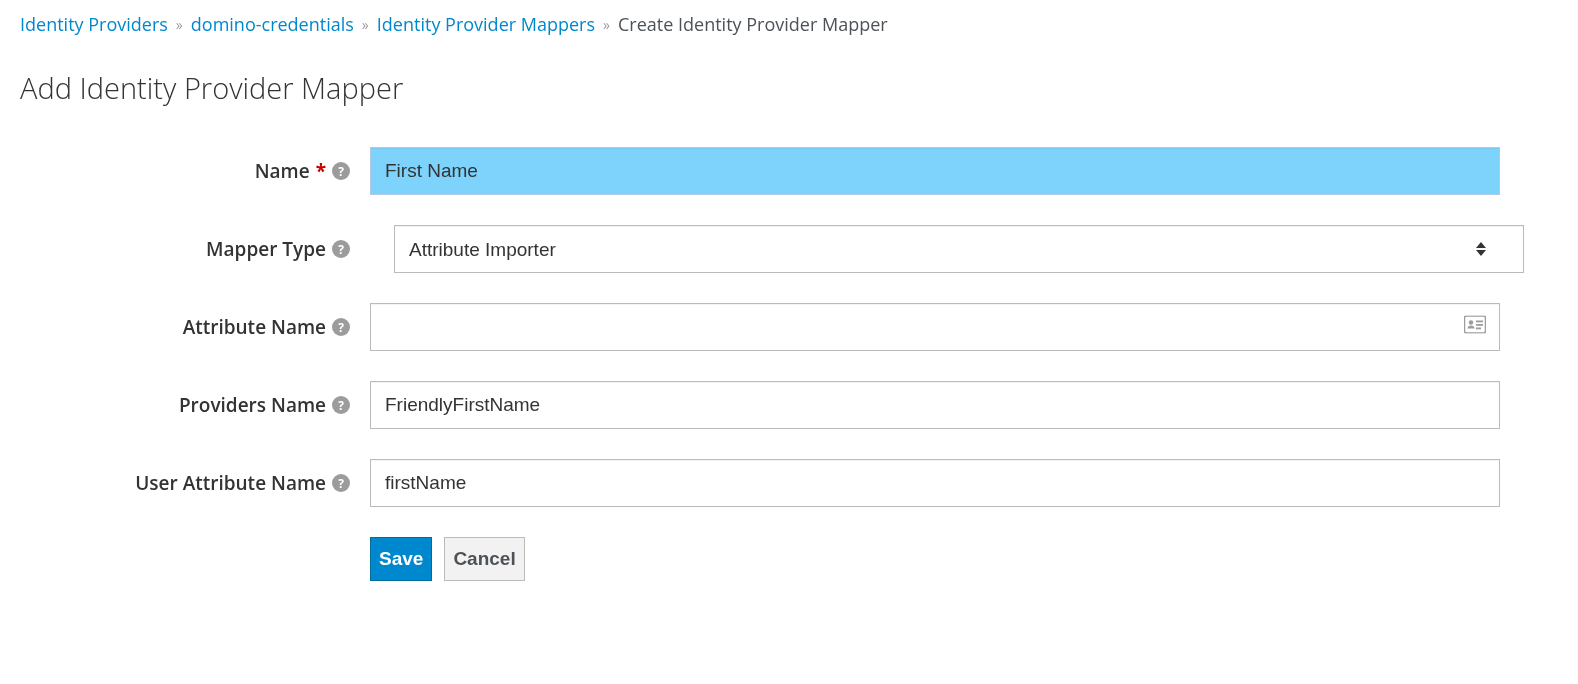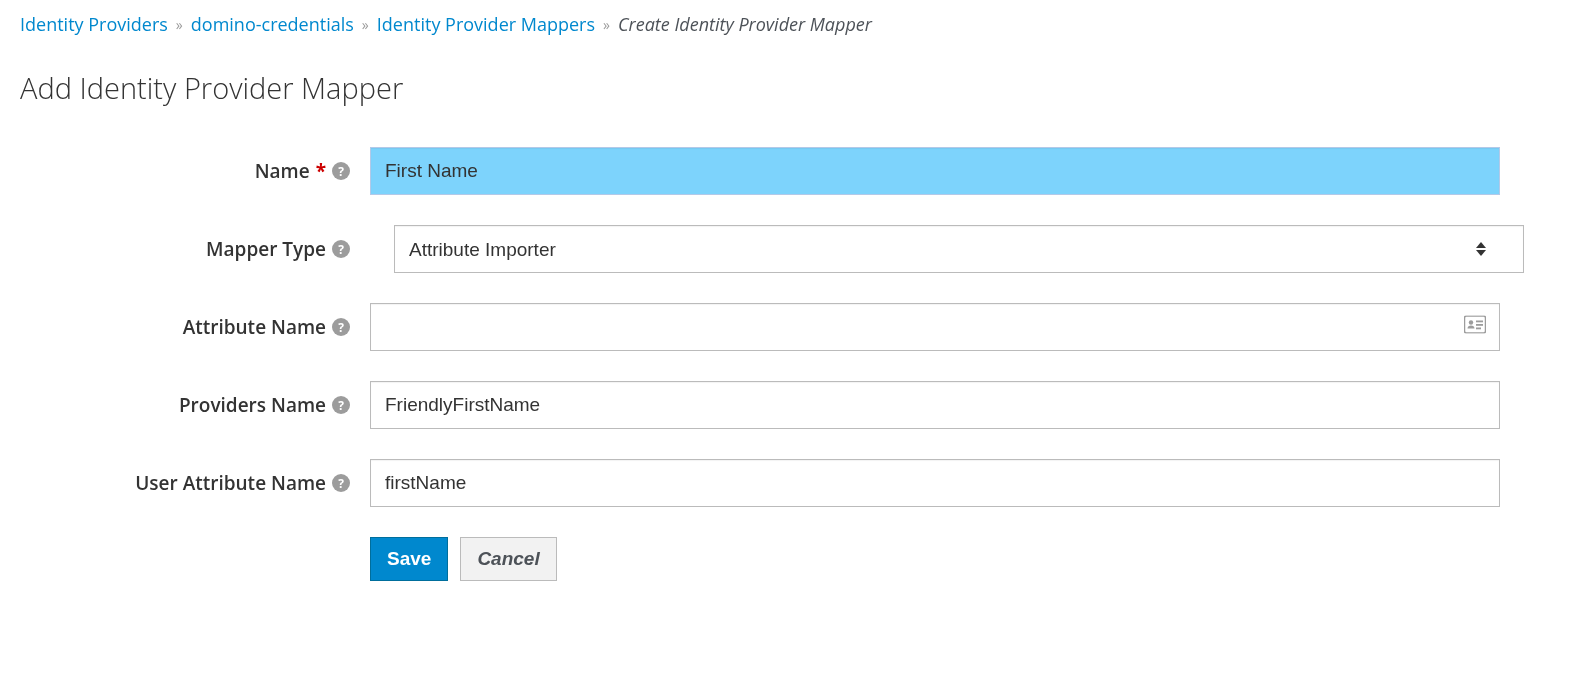--- a/index.html
+++ b/index.html
@@ -27,21 +27,20 @@
       color: #0088ce;
       text-decoration: none;
       cursor: pointer;
     }
     .breadcrumb .sep {
       color: #9c9c9c;
       font-size: 14px;
     }
     .breadcrumb .current {
       color: #4d5258;
-      font-style: italic;
     }
     h1.page-title {
       font-size: 29px;
       font-weight: 300;
       color: #333333;
       margin-bottom: 40px;
       margin-top: 32px;
     }
     .form-group {
       display: flex;
@@ -140,38 +139,37 @@
       pointer-events: none;
     }
     .btn-row {
       display: flex;
       gap: 12px;
       margin-left: 350px;
       margin-top: 10px;
     }
     .btn {
       height: 44px;
-      padding: 0 16px;
+      padding: 0 8px;
       font-size: 19px;
       font-weight: 600;
       border: 1px solid #bbbbbb;
       cursor: pointer;
       display: inline-flex;
       align-items: center;
       justify-content: center;
     }
     .btn-primary {
       background: #0088ce;
       border-color: #006e9c;
       color: #ffffff;
     }
     .btn-default {
       background: #f2f2f2;
       color: #4d5258;
-      font-style: italic;
     }
   </style>
 </head>
 <body>
 
 <nav class="breadcrumb">
   <a>Identity Providers</a>
   <span class="sep">»</span>
   <a>domino-credentials</a>
   <span class="sep">»</span>

